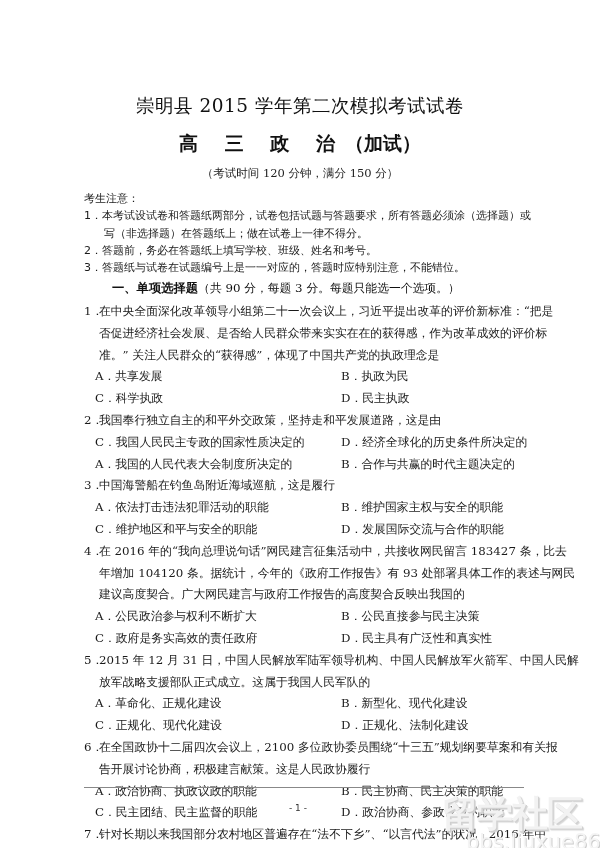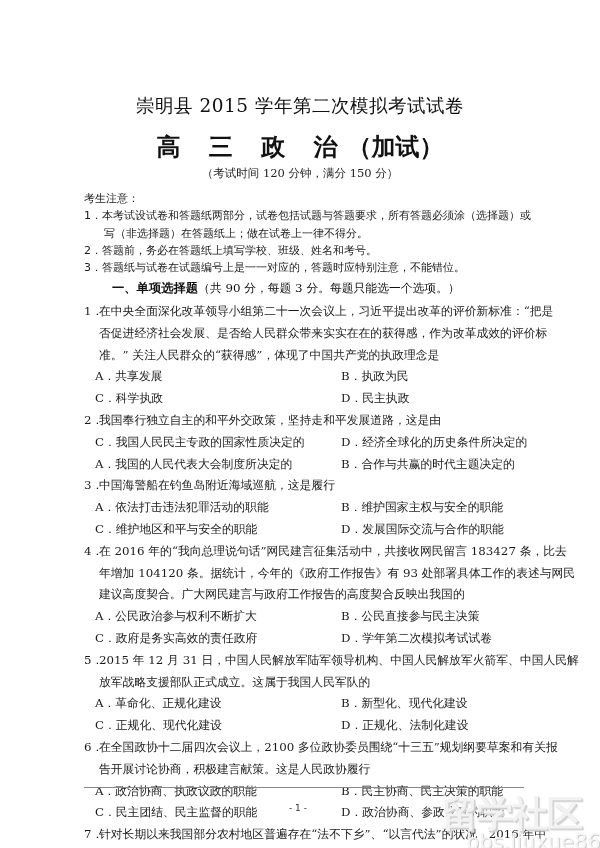--- a/index.html
+++ b/index.html
@@ -1,21 +1,21 @@
 <!DOCTYPE html>
 <html><head>
   <meta charset="utf-8">
   <style>
     * { margin: 0; padding: 0; box-sizing: border-box; }
     html, body { width: 600px; height: 848px; background: #ffffff; overflow: hidden; }
     body { position: relative; font-family: "DejaVu Serif", "Liberation Serif", serif; color: #1a1a1a; }
     .page { position: absolute; left: 0; top: 0; width: 600px; height: 848px; }
 
     .title { position: absolute; top: 93px; left: 0; width: 600px; text-align: center; font-size: 18.5px; letter-spacing: 0.5px; color: #111; }
-    .subtitle { position: absolute; top: 131px; left: 0; width: 600px; text-align: center; font-size: 24px; font-weight: bold; font-family: "DejaVu Sans", "Liberation Sans", sans-serif; color: #111; }
+    .subtitle { position: absolute; top: 131px; left: 0; width: 600px; text-align: center; font-size: 19px; font-weight: bold; font-family: "DejaVu Sans", "Liberation Sans", sans-serif; color: #111; }
     .subtitle .sp { letter-spacing: 10px; }
     .meta { position: absolute; top: 166px; left: 0; width: 600px; text-align: center; font-size: 11.5px; color: #222; }
 
     .notice { position: absolute; top: 190px; left: 84px; width: 460px; font-family: "DejaVu Sans", "Liberation Sans", sans-serif; font-size: 11px; line-height: 17.3px; color: #1a1a1a; }
     .notice .hd { font-weight: normal; }
     .notice .ln { white-space: nowrap; }
     .notice .indent { padding-left: 20px; }
 
     .section { position: absolute; top: 280px; left: 84px; font-size: 12.3px; font-weight: bold; color: #111; white-space: nowrap; margin-left: 28px; }
     .section .note { font-weight: normal; font-size: 11.8px; }
@@ -102,21 +102,21 @@
       <div><span class="num">4．</span><span>在 2016 年的“我向总理说句话”网民建言征集活动中，共接收网民留言 183427 条，比去</span></div>
       <div class="cont">年增加 104120 条。据统计，今年的《政府工作报告》有 93 处部署具体工作的表述与网民</div>
       <div class="cont">建议高度契合。广大网民建言与政府工作报告的高度契合反映出我国的</div>
     </div>
     <div class="opts">
       <span class="l">A．公民政治参与权利不断扩大</span>
       <span class="r">B．公民直接参与民主决策</span>
     </div>
     <div class="opts">
       <span class="l">C．政府是务实高效的责任政府</span>
-      <span class="r">D．学年第二次模拟考试试卷</span>
+      <span class="r">D．民主具有广泛性和真实性</span>
     </div>
 
     <div class="q">
       <div><span class="num">5．</span><span>2015 年 12 月 31 日，中国人民解放军陆军领导机构、中国人民解放军火箭军、中国人民解</span></div>
       <div class="cont">放军战略支援部队正式成立。这属于我国人民军队的</div>
     </div>
     <div class="opts">
       <span class="l">A．革命化、正规化建设</span>
       <span class="r">B．新型化、现代化建设</span>
     </div>

